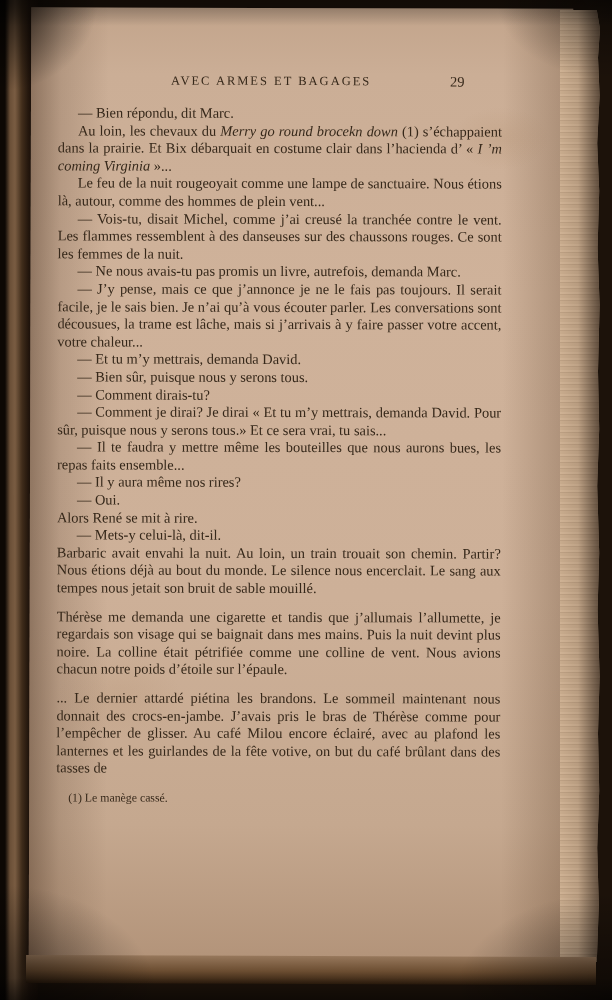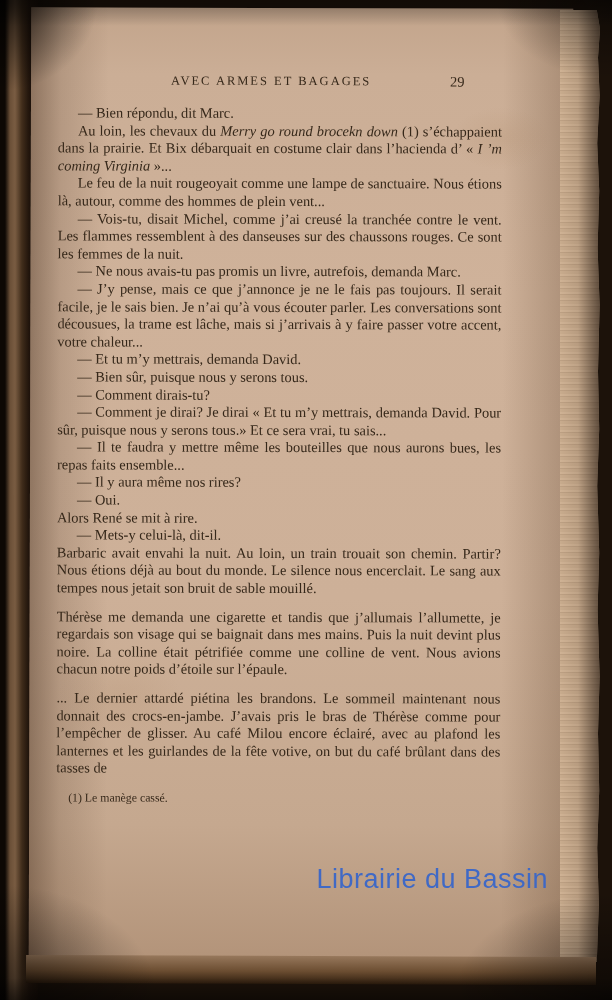--- a/index.html
+++ b/index.html
@@ -102,14 +102,13 @@
           <p class=" gap"><span>... Le dernier attardé piétina les brandons. Le sommeil maintenant nous donnait des crocs-en-jambe. J’avais pris le bras de Thérèse comme pour l’empêcher de glisser. Au café Milou encore éclairé, avec au plafond les lanternes et les guirlandes de la fête votive, on but du café brûlant dans des tasses de</span></p>
         </div>
       <div class="footnote">(1) Le manège cassé.</div>
     </div>
   </div>
 
   <div class="page-edges"></div>
   <div class="bottom-band"></div>
   <div class="vignette"></div>
 
-  <div class="watermark" style="color: rgb(58, 103, 201);">Librairie du Bassin</div>
 </div>
 
 </body></html>

